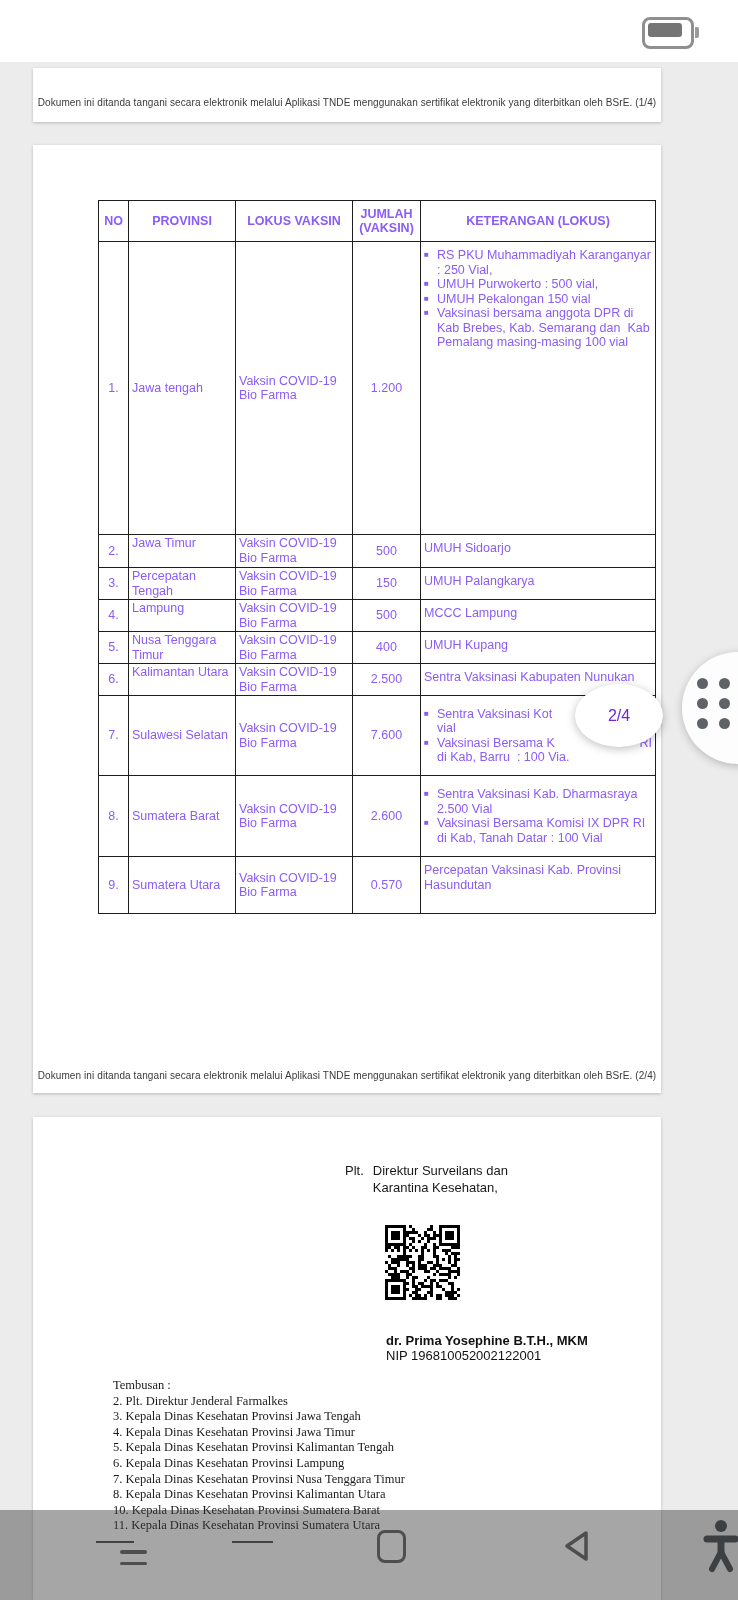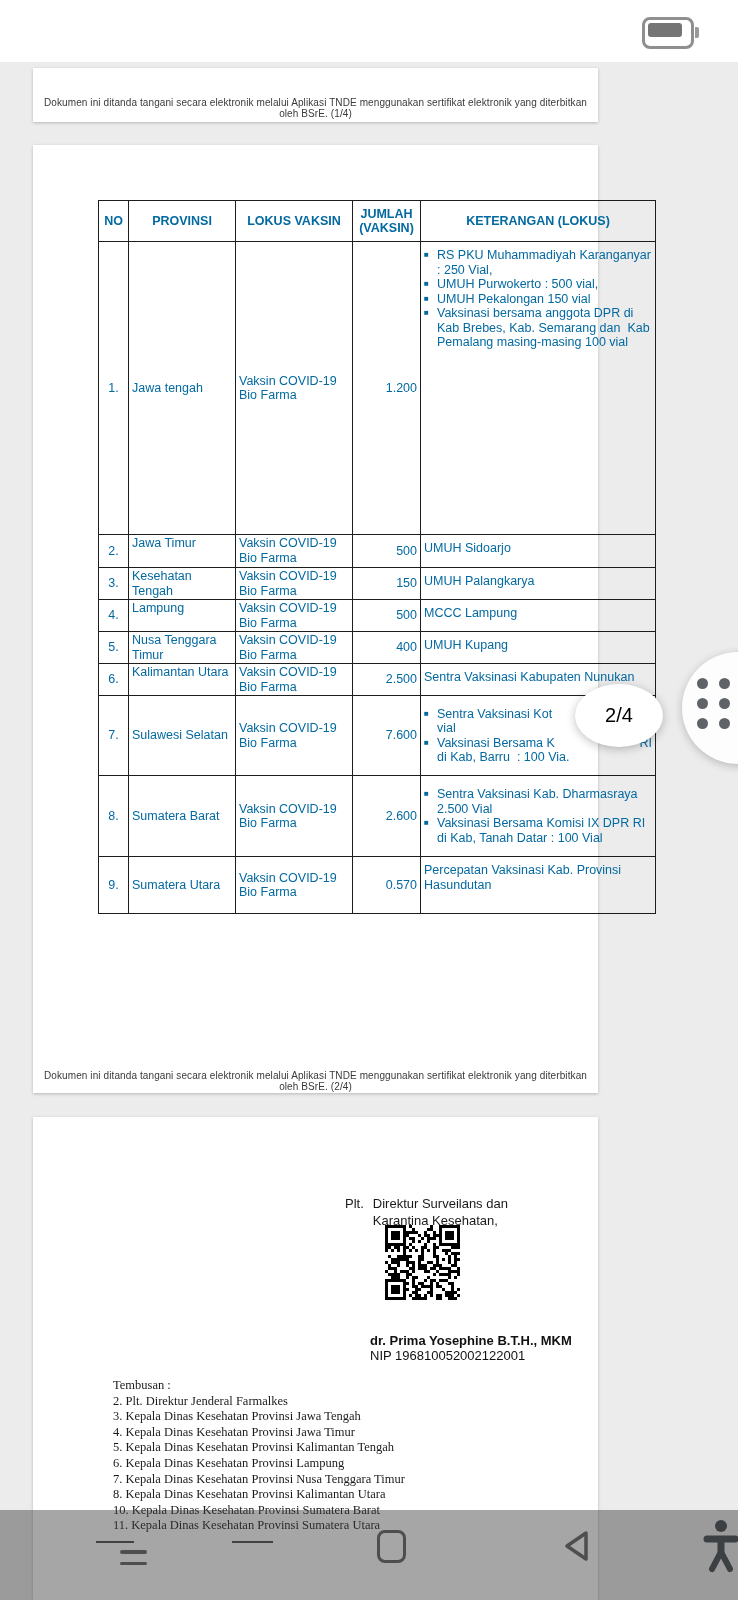--- a/index.html
+++ b/index.html
@@ -6,38 +6,38 @@
   body{font-family:"Liberation Sans","DejaVu Sans",sans-serif;background:#d8d8d8;}
   .screen{position:relative;width:738px;height:1600px;background:#ececec;overflow:hidden;margin:0 auto;}
 
   
   .statusbar{position:absolute;left:0;top:0;width:738px;height:62px;background:#ffffff;}
   .battery{position:absolute;right:44px;top:17px;width:46px;height:26px;border:3px solid #8f8f8f;border-radius:8px;background:#fff;}
   .battery .fill{position:absolute;left:3px;top:3px;width:34px;height:14px;background:#757575;border-radius:3px;}
   .battery .nub{position:absolute;right:-8px;top:7px;width:4px;height:11px;background:#9a9a9a;border-radius:0 2px 2px 0;}
 
   
-  .card{position:absolute;left:33px;width:565px;background:#ffffff;box-shadow:0 1px 3px rgba(0,0,0,.22);}
+  .card{position:absolute;left:33px;width:628px;background:#ffffff;box-shadow:0 1px 3px rgba(0,0,0,.22);}
   .card1{top:68px;height:54px;}
   .card2{top:145px;height:948px;}
   .card3{top:1117px;height:483px;}
 
   .docfooter{position:absolute;left:0;width:100%;text-align:center;font-size:10px;color:#3a3a3a;letter-spacing:.1px;}
   .card1 .docfooter{top:29px;}
   .card2 .docfooter{top:925px;}
 
   
-  table.vax{position:absolute;left:65px;top:55px;border-collapse:collapse;table-layout:fixed;width:557px;color:#0369a1;}
+  table.vax{position:absolute;left:65px;top:55px;border-collapse:collapse;table-layout:fixed;width:557px;color:#8b5cf6;}
   table.vax th,table.vax td{border:1.5px solid #1d1d1d;font-size:12.5px;line-height:1.16;padding:1px 3px;overflow:hidden;}
   table.vax th{font-weight:bold;text-align:center;height:36px;padding:2px 1px;}
   col.c-no{width:30px;}col.c-prov{width:107px;}col.c-vak{width:117px;}col.c-jum{width:68px;}col.c-ket{width:235px;}
   td.no{text-align:center;vertical-align:middle;}
   td.prov{vertical-align:middle;}
   td.vak{vertical-align:middle;}
-  td.jum{text-align:right;vertical-align:middle;}
+  td.jum{text-align:center;vertical-align:middle;}
   td.ket{vertical-align:middle;padding:2px 2px 2px 5px;}
   td.ket.vtop{vertical-align:top;padding-top:6px;}
   tbody tr:nth-child(1){height:293px;}
   tbody tr:nth-child(2){height:33px;}
   tbody tr:nth-child(3){height:28px;}
   tbody tr:nth-child(4){height:28px;}
   tbody tr:nth-child(5){height:30px;}
   tbody tr:nth-child(6){height:28px;}
   tbody tr:nth-child(7){height:80px;}
   tbody tr:nth-child(8){height:81px;}
@@ -46,31 +46,31 @@
   tbody tr:nth-child(n+2):nth-child(-n+6) td.vak,
   tbody tr:nth-child(n+2):nth-child(-n+6) td.ket{vertical-align:top;}
   .kline{display:flex;align-items:flex-start;}
   .kb{flex:0 0 13px;font-size:8px;line-height:14px;}
   .kt{white-space:pre-wrap;}
   .kr{margin-left:auto;padding-left:4px;}
 
   .closing{position:absolute;left:92px;top:768px;font-size:13px;color:#1a1a1a;}
 
   
-  .sig{position:absolute;left:312px;top:45px;display:flex;font-size:13px;color:#1a1a1a;line-height:17px;margin-top:33px;}
+  .sig{position:absolute;left:312px;top:45px;display:flex;font-size:13px;color:#1a1a1a;line-height:17px;}
   .sig .plt{margin-right:9px;}
   .qr{position:absolute;left:352px;top:108px;width:75px;height:75px;}
-  .signame{position:absolute;left:337px;top:216px;font-size:13px;color:#111;}
+  .signame{position:absolute;left:353px;top:216px;font-size:13px;color:#111;}
   .signame .nm{font-weight:bold;}
   .tembusan{position:absolute;left:80px;top:261px;font-size:12.5px;color:#1a1a1a;line-height:15.6px;font-family:Liberation Serif, serif;}
 
   
   .pill{position:absolute;left:575px;top:684px;width:88px;height:63px;background:#fff;border-radius:50%;
         box-shadow:0 2px 10px rgba(0,0,0,.25);display:flex;align-items:center;justify-content:center;
-        font-size:20px;color:#000000;z-index:4;}
+        font-size:16px;color:#6d28d9;z-index:4;}
 
   
   .edgehandle{position:absolute;left:682px;top:652px;width:112px;height:112px;border-radius:50%;background:#fdfdfd;
         box-shadow:0 2px 8px rgba(0,0,0,.22);z-index:4;}
   .dots{position:absolute;left:15px;top:26px;display:grid;grid-template-columns:11px 11px;grid-gap:9px 11px;}
   .dots i{width:11px;height:11px;border-radius:50%;background:#5f6368;}
 
   
   .strike{position:absolute;height:2px;background:#4a4a4a;z-index:2;}
 
@@ -147,21 +147,21 @@
             <td class="vak">Vaksin COVID-19 Bio Farma</td>
             <td class="jum">500</td>
             <td class="ket vtop">
               <div class="kline">
                 <span class="kt">UMUH Sidoarjo</span>
               </div>
             </td>
           </tr>
           <tr>
             <td class="no">3.</td>
-            <td class="prov">Kesehatan Tengah</td>
+            <td class="prov">Percepatan Tengah</td>
             <td class="vak">Vaksin COVID-19 Bio Farma</td>
             <td class="jum">150</td>
             <td class="ket vtop">
               <div class="kline">
                 <span class="kt">UMUH Palangkarya</span>
               </div>
             </td>
           </tr>
           <tr>
             <td class="no">4.</td>

